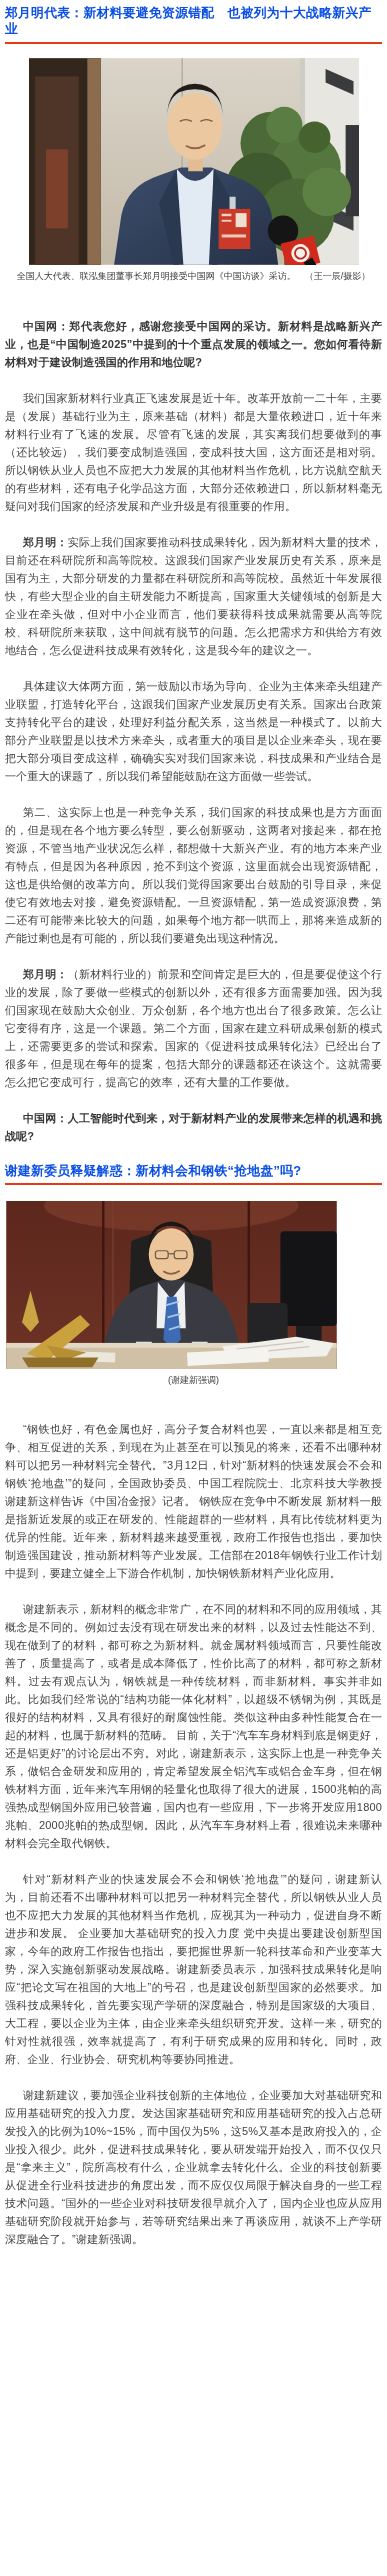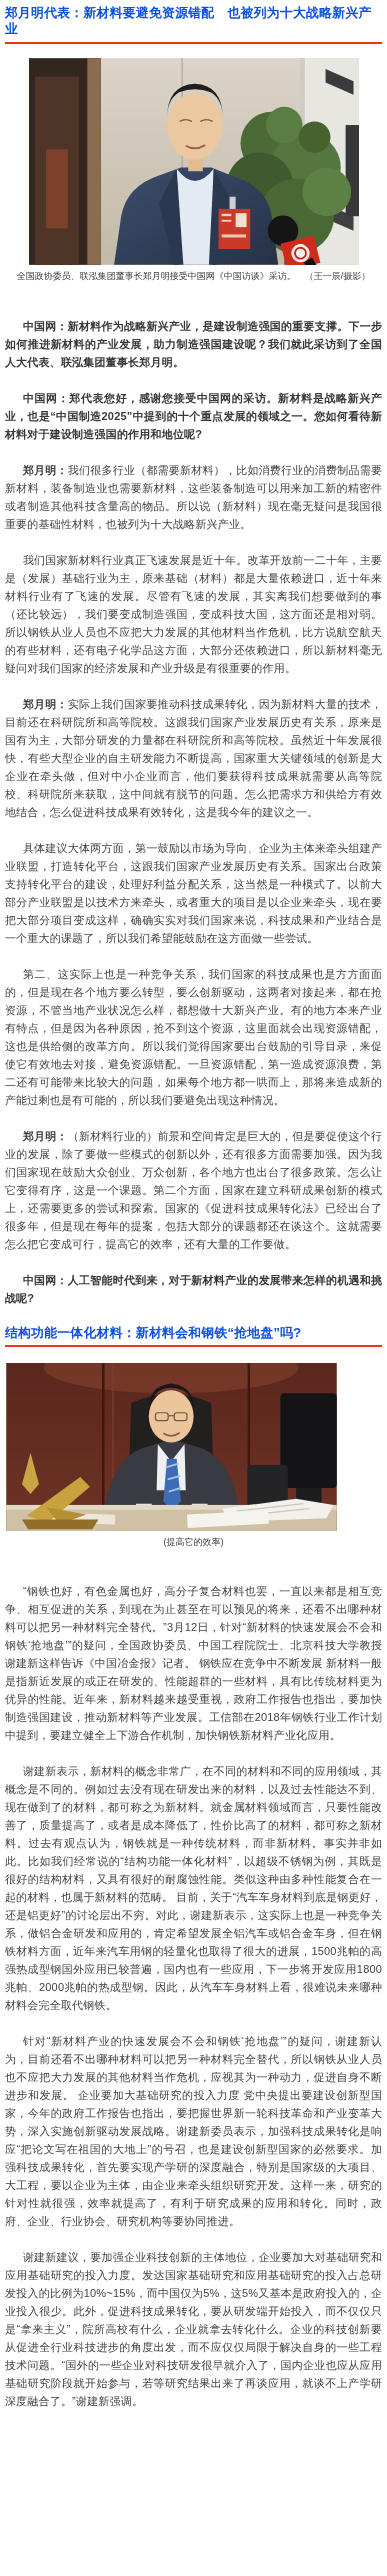--- a/index.html
+++ b/index.html
@@ -113,35 +113,33 @@
         <circle cx="418" cy="284" r="25" fill="#151515"></circle>
         <g transform="rotate(-14 446 318)">
           <rect x="418" y="298" width="56" height="46" fill="#d02a1c"></rect>
           <circle cx="446" cy="321" r="15" fill="#f4f0e9"></circle>
           <circle cx="446" cy="321" r="9" fill="none" stroke="#c3261a" stroke-width="3"></circle>
         </g>
         <rect x="452" y="336" width="16" height="60" fill="#101010" transform="rotate(-30 452 336)"></rect>
       </g>
     </svg>
   </figure>
-  <div class="caption">全国政协委员、联泓集团董事长郑月明接受中国网《中国访谈》采访。　（王一辰/摄影）</div>
+  <div class="caption">全国人大代表、联泓集团董事长郑月明接受中国网《中国访谈》采访。　（王一辰/摄影）</div>
 
   <div id="a1-paragraphs">
-      <p class="para question"><span class="prefix">中国网：</span>新材料作为战略新兴产业，是建设制造强国的重要支撑。下一步如何推进新材料的产业发展，助力制造强国建设呢？我们就此采访到了全国人大代表、联泓集团董事长郑月明。</p>
       <p class="para question"><span class="prefix">中国网：</span>郑代表您好，感谢您接受中国网的采访。新材料是战略新兴产业，也是“中国制造2025”中提到的十个重点发展的领域之一。您如何看待新材料对于建设制造强国的作用和地位呢?</p>
-      <p class="para answer"><span class="prefix">郑月明：</span>我们很多行业（都需要新材料），比如消费行业的消费制品需要新材料，装备制造业也需要新材料，这些装备制造可以用来加工新的精密件或者制造其他科技含量高的物品。所以说（新材料）现在毫无疑问是我国很重要的基础性材料，也被列为十大战略新兴产业。</p>
       <p class="para answer">我们国家新材料行业真正飞速发展是近十年。改革开放前一二十年，主要是（发展）基础行业为主，原来基础（材料）都是大量依赖进口，近十年来材料行业有了飞速的发展。尽管有飞速的发展，其实离我们想要做到的事（还比较远），我们要变成制造强国，变成科技大国，这方面还是相对弱。所以钢铁从业人员也不应把大力发展的其他材料当作危机，比方说航空航天的有些材料，还有电子化学品这方面，大部分还依赖进口，所以新材料毫无疑问对我们国家的经济发展和产业升级是有很重要的作用。</p>
       <p class="para answer"><span class="prefix">郑月明：</span>实际上我们国家要推动科技成果转化，因为新材料大量的技术，目前还在科研院所和高等院校。这跟我们国家产业发展历史有关系，原来是国有为主，大部分研发的力量都在科研院所和高等院校。虽然近十年发展很快，有些大型企业的自主研发能力不断提高，国家重大关键领域的创新是大企业在牵头做，但对中小企业而言，他们要获得科技成果就需要从高等院校、科研院所来获取，这中间就有脱节的问题。怎么把需求方和供给方有效地结合，怎么促进科技成果有效转化，这是我今年的建议之一。</p>
       <p class="para answer">具体建议大体两方面，第一鼓励以市场为导向、企业为主体来牵头组建产业联盟，打造转化平台，这跟我们国家产业发展历史有关系。国家出台政策支持转化平台的建设，处理好利益分配关系，这当然是一种模式了。以前大部分产业联盟是以技术方来牵头，或者重大的项目是以企业来牵头，现在要把大部分项目变成这样，确确实实对我们国家来说，科技成果和产业结合是一个重大的课题了，所以我们希望能鼓励在这方面做一些尝试。</p>
       <p class="para answer">第二、这实际上也是一种竞争关系，我们国家的科技成果也是方方面面的，但是现在各个地方要么转型，要么创新驱动，这两者对接起来，都在抢资源，不管当地产业状况怎么样，都想做十大新兴产业。有的地方本来产业有特点，但是因为各种原因，抢不到这个资源，这里面就会出现资源错配，这也是供给侧的改革方向。所以我们觉得国家要出台鼓励的引导目录，来促使它有效地去对接，避免资源错配。一旦资源错配，第一造成资源浪费，第二还有可能带来比较大的问题，如果每个地方都一哄而上，那将来造成新的产能过剩也是有可能的，所以我们要避免出现这种情况。</p>
       <p class="para answer"><span class="prefix">郑月明：</span>（新材料行业的）前景和空间肯定是巨大的，但是要促使这个行业的发展，除了要做一些模式的创新以外，还有很多方面需要加强。因为我们国家现在鼓励大众创业、万众创新，各个地方也出台了很多政策。怎么让它变得有序，这是一个课题。第二个方面，国家在建立科研成果创新的模式上，还需要更多的尝试和探索。国家的《促进科技成果转化法》已经出台了很多年，但是现在每年的提案，包括大部分的课题都还在谈这个。这就需要怎么把它变成可行，提高它的效率，还有大量的工作要做。</p>
       <p class="para question"><span class="prefix">中国网：</span>人工智能时代到来，对于新材料产业的发展带来怎样的机遇和挑战呢?</p>
     </div>
 
-  <h1 class="headline second">结构功能一体化材料：新材料会和钢铁“抢地盘”吗?</h1>
+  <h1 class="headline second">谢建新委员释疑解惑：新材料会和钢铁“抢地盘”吗?</h1>
   <div class="divider"></div>
 
   <figure class="photo-wrap2">
     <svg width="331" height="168" viewBox="0 0 545 277" role="img">
       <defs>
         <linearGradient id="wood2" x1="0" y1="0" x2="0" y2="1">
           <stop offset="0" stop-color="#5c271d"></stop>
             <stop offset="1" stop-color="#6e session3326"></stop>
         </linearGradient>
         <linearGradient id="wood2b" x1="0" y1="0" x2="0" y2="1">
@@ -189,21 +187,21 @@
         <rect x="60" y="246" width="120" height="16" fill="#ece7db" transform="rotate(2 60 246)"></rect>
       </g>
       <g>
         <path d="M34 252 L122 188 L138 204 L68 264 Z" fill="#c9a23e"></path>
         <path d="M66 238 L132 250 L88 266 Z" fill="#b68f33"></path>
         <path d="M26 200 L40 148 L54 200 L40 216 Z" fill="#caa544"></path>
         <path d="M26 258 L152 258 L142 274 L36 274 Z" fill="#8f6f2a"></path>
       </g>
     </svg>
   </figure>
-  <div class="caption">(提高它的效率)</div>
+  <div class="caption">(谢建新强调)</div>
 
   <div id="a2-paragraphs">
       <p class="para answer">“钢铁也好，有色金属也好，高分子复合材料也罢，一直以来都是相互竞争、相互促进的关系，到现在为止甚至在可以预见的将来，还看不出哪种材料可以把另一种材料完全替代。”3月12日，针对“新材料的快速发展会不会和钢铁‘抢地盘’”的疑问，全国政协委员、中国工程院院士、北京科技大学教授谢建新这样告诉《中国冶金报》记者。 钢铁应在竞争中不断发展 新材料一般是指新近发展的或正在研发的、性能超群的一些材料，具有比传统材料更为优异的性能。近年来，新材料越来越受重视，政府工作报告也指出，要加快制造强国建设，推动新材料等产业发展。工信部在2018年钢铁行业工作计划中提到，要建立健全上下游合作机制，加快钢铁新材料产业化应用。</p>
       <p class="para answer">谢建新表示，新材料的概念非常广，在不同的材料和不同的应用领域，其概念是不同的。例如过去没有现在研发出来的材料，以及过去性能达不到、现在做到了的材料，都可称之为新材料。就金属材料领域而言，只要性能改善了，质量提高了，或者是成本降低了，性价比高了的材料，都可称之新材料。过去有观点认为，钢铁就是一种传统材料，而非新材料。事实并非如此。比如我们经常说的“结构功能一体化材料”，以超级不锈钢为例，其既是很好的结构材料，又具有很好的耐腐蚀性能。类似这种由多种性能复合在一起的材料，也属于新材料的范畴。 目前，关于“汽车车身材料到底是钢更好，还是铝更好”的讨论层出不穷。对此，谢建新表示，这实际上也是一种竞争关系，做铝合金研发和应用的，肯定希望发展全铝汽车或铝合金车身，但在钢铁材料方面，近年来汽车用钢的轻量化也取得了很大的进展，1500兆帕的高强热成型钢国外应用已较普遍，国内也有一些应用，下一步将开发应用1800兆帕、2000兆帕的热成型钢。因此，从汽车车身材料上看，很难说未来哪种材料会完全取代钢铁。</p>
       <p class="para answer">针对“新材料产业的快速发展会不会和钢铁‘抢地盘’”的疑问，谢建新认为，目前还看不出哪种材料可以把另一种材料完全替代，所以钢铁从业人员也不应把大力发展的其他材料当作危机，应视其为一种动力，促进自身不断进步和发展。 企业要加大基础研究的投入力度 党中央提出要建设创新型国家，今年的政府工作报告也指出，要把握世界新一轮科技革命和产业变革大势，深入实施创新驱动发展战略。谢建新委员表示，加强科技成果转化是响应“把论文写在祖国的大地上”的号召，也是建设创新型国家的必然要求。加强科技成果转化，首先要实现产学研的深度融合，特别是国家级的大项目、大工程，要以企业为主体，由企业来牵头组织研究开发。这样一来，研究的针对性就很强，效率就提高了，有利于研究成果的应用和转化。同时，政府、企业、行业协会、研究机构等要协同推进。</p>
       <p class="para answer">谢建新建议，要加强企业科技创新的主体地位，企业要加大对基础研究和应用基础研究的投入力度。发达国家基础研究和应用基础研究的投入占总研发投入的比例为10%~15%，而中国仅为5%，这5%又基本是政府投入的，企业投入很少。此外，促进科技成果转化，要从研发端开始投入，而不仅仅只是“拿来主义”，院所高校有什么，企业就拿去转化什么。企业的科技创新要从促进全行业科技进步的角度出发，而不应仅仅局限于解决自身的一些工程技术问题。“国外的一些企业对科技研发很早就介入了，国内企业也应从应用基础研究阶段就开始参与，若等研究结果出来了再谈应用，就谈不上产学研深度融合了。”谢建新强调。</p>
     </div>
 
 </div>
 

